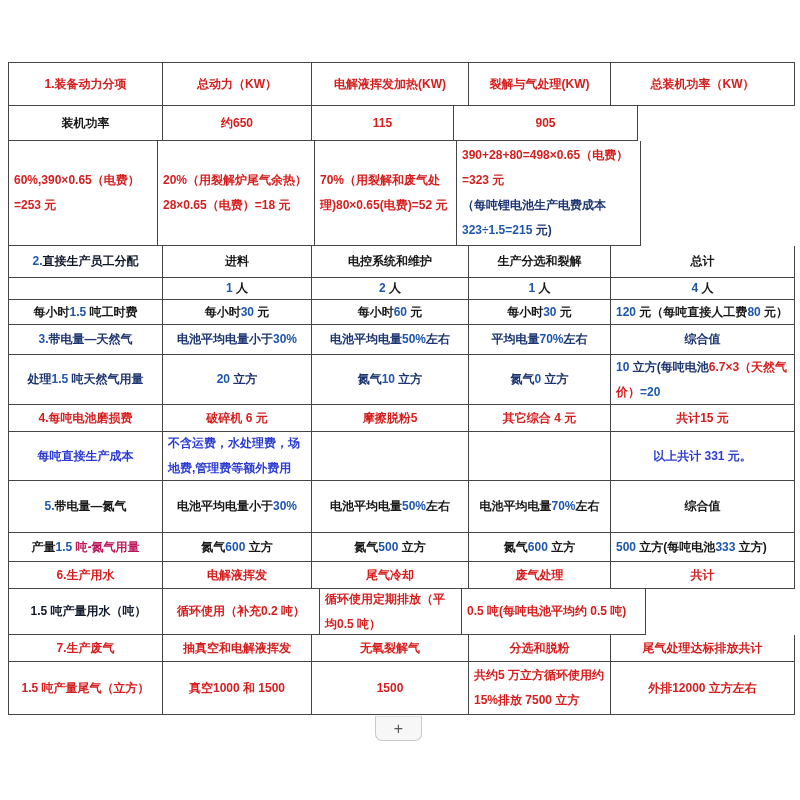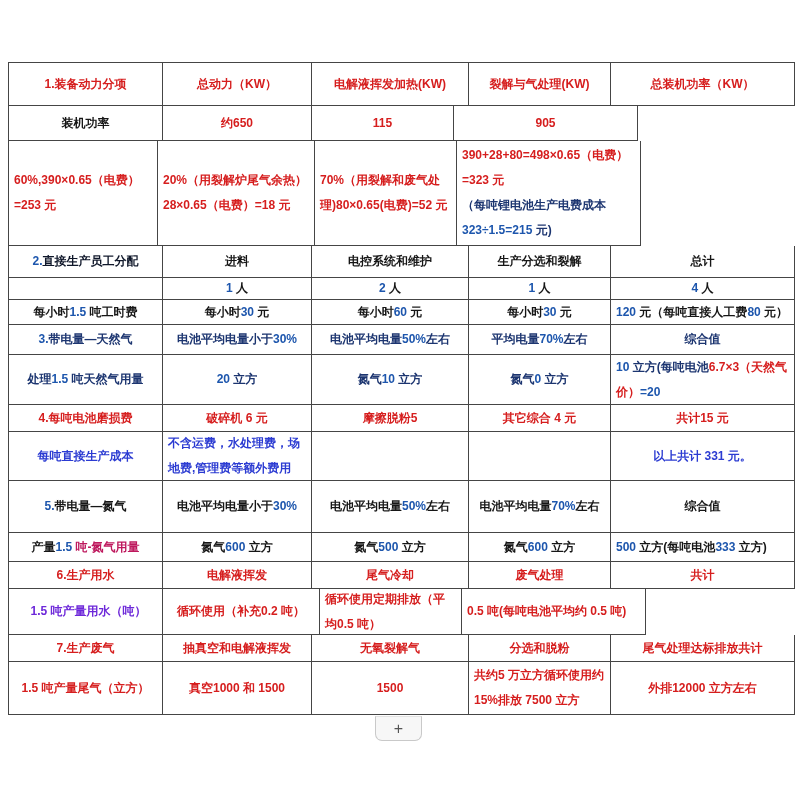--- a/index.html
+++ b/index.html
@@ -242,21 +242,21 @@
         </div>
         <div class="tcell" style="width: 142px;">
           <span class="ctext"><span style="color: rgb(214, 30, 30);">废气处理</span></span>
         </div>
         <div class="tcell" style="width: 184px;">
           <span class="ctext"><span style="color: rgb(214, 30, 30);">共计</span></span>
         </div>
       </div>
       <div class="trow" style="height: 46px;">
         <div class="tcell" style="width: 154px;">
-          <span class="ctext"><span style="color: #6d28d9; margin-left: 6px;">1.5 吨产量用水（吨）</span></span>
+          <span class="ctext"><span style="color: #0f172a; margin-left: 6px;">1.5 吨产量用水（吨）</span></span>
         </div>
         <div class="tcell" style="width: 157px;">
           <span class="ctext"><span style="color: rgb(214, 30, 30);">循环使用（补充0.2 吨）</span></span>
         </div>
         <div class="tcell left" style="width: 142px;">
           <span class="ctext"><span style="color: rgb(214, 30, 30);">循环使用定期排放（平均0.5 吨）</span></span>
         </div>
         <div class="tcell left" style="width: 184px;">
           <span class="ctext"><span style="color: rgb(214, 30, 30);">0.5 吨(每吨电池平均约 0.5 吨)</span></span>
         </div>

